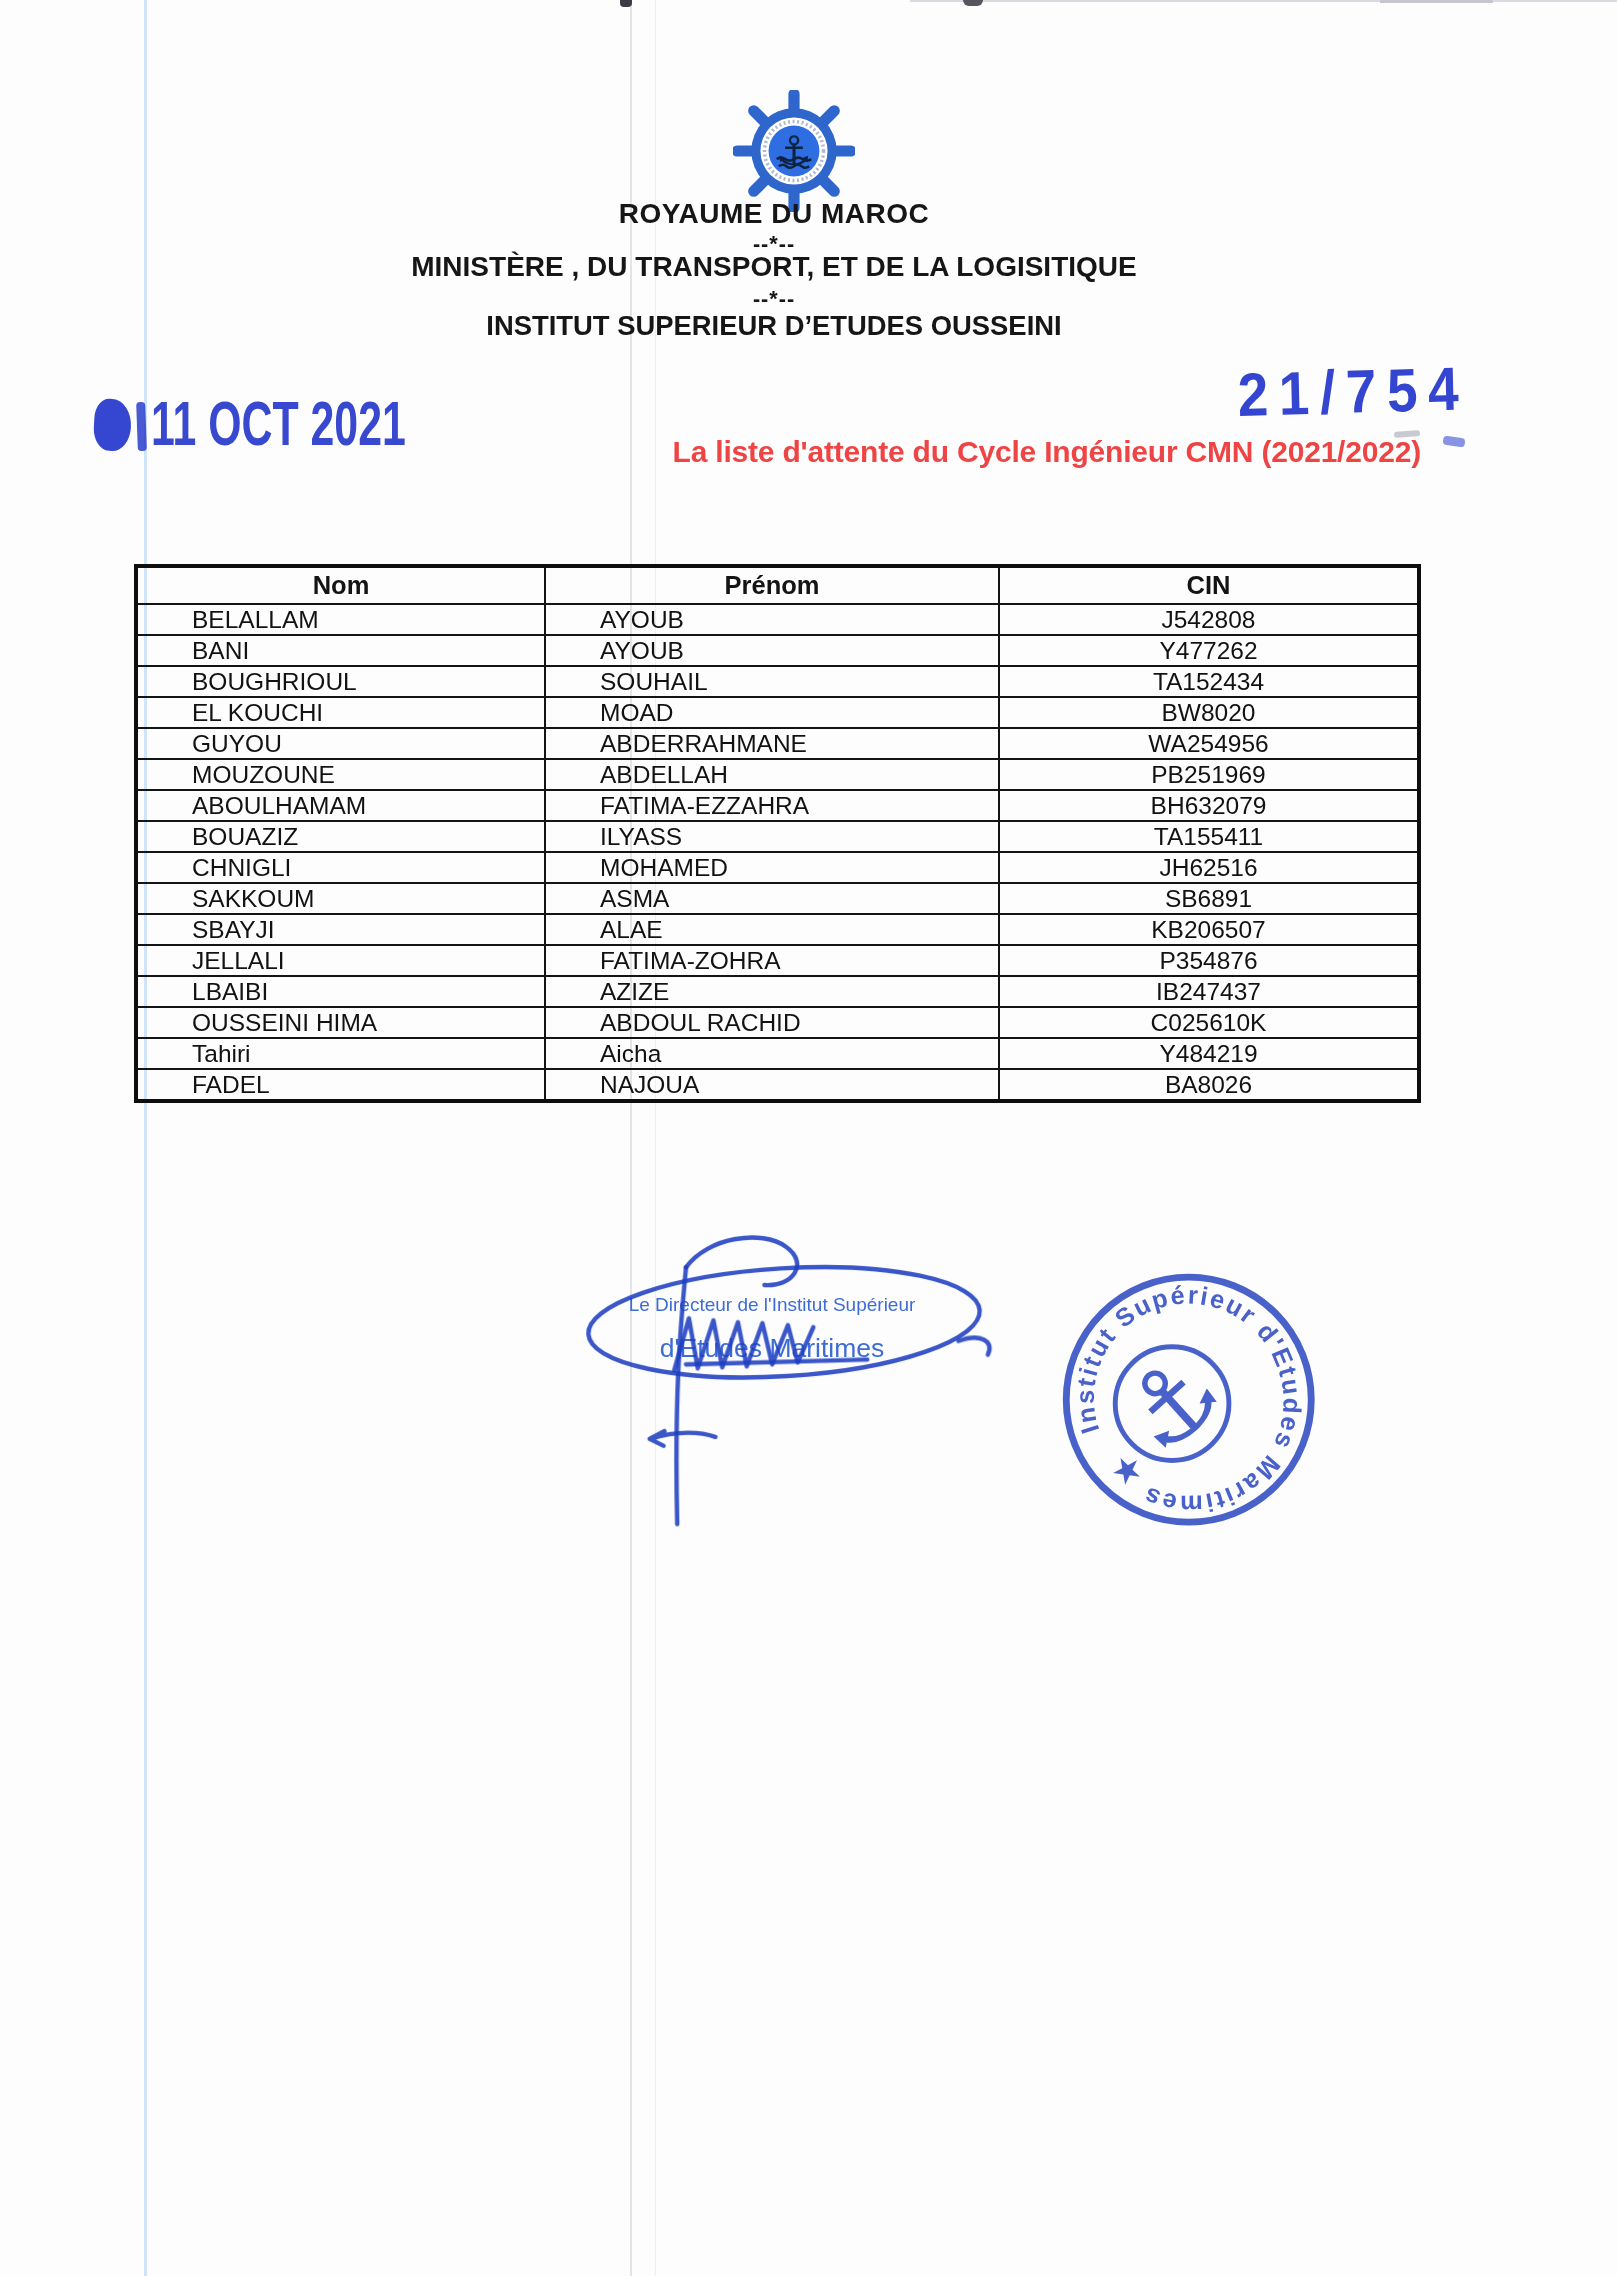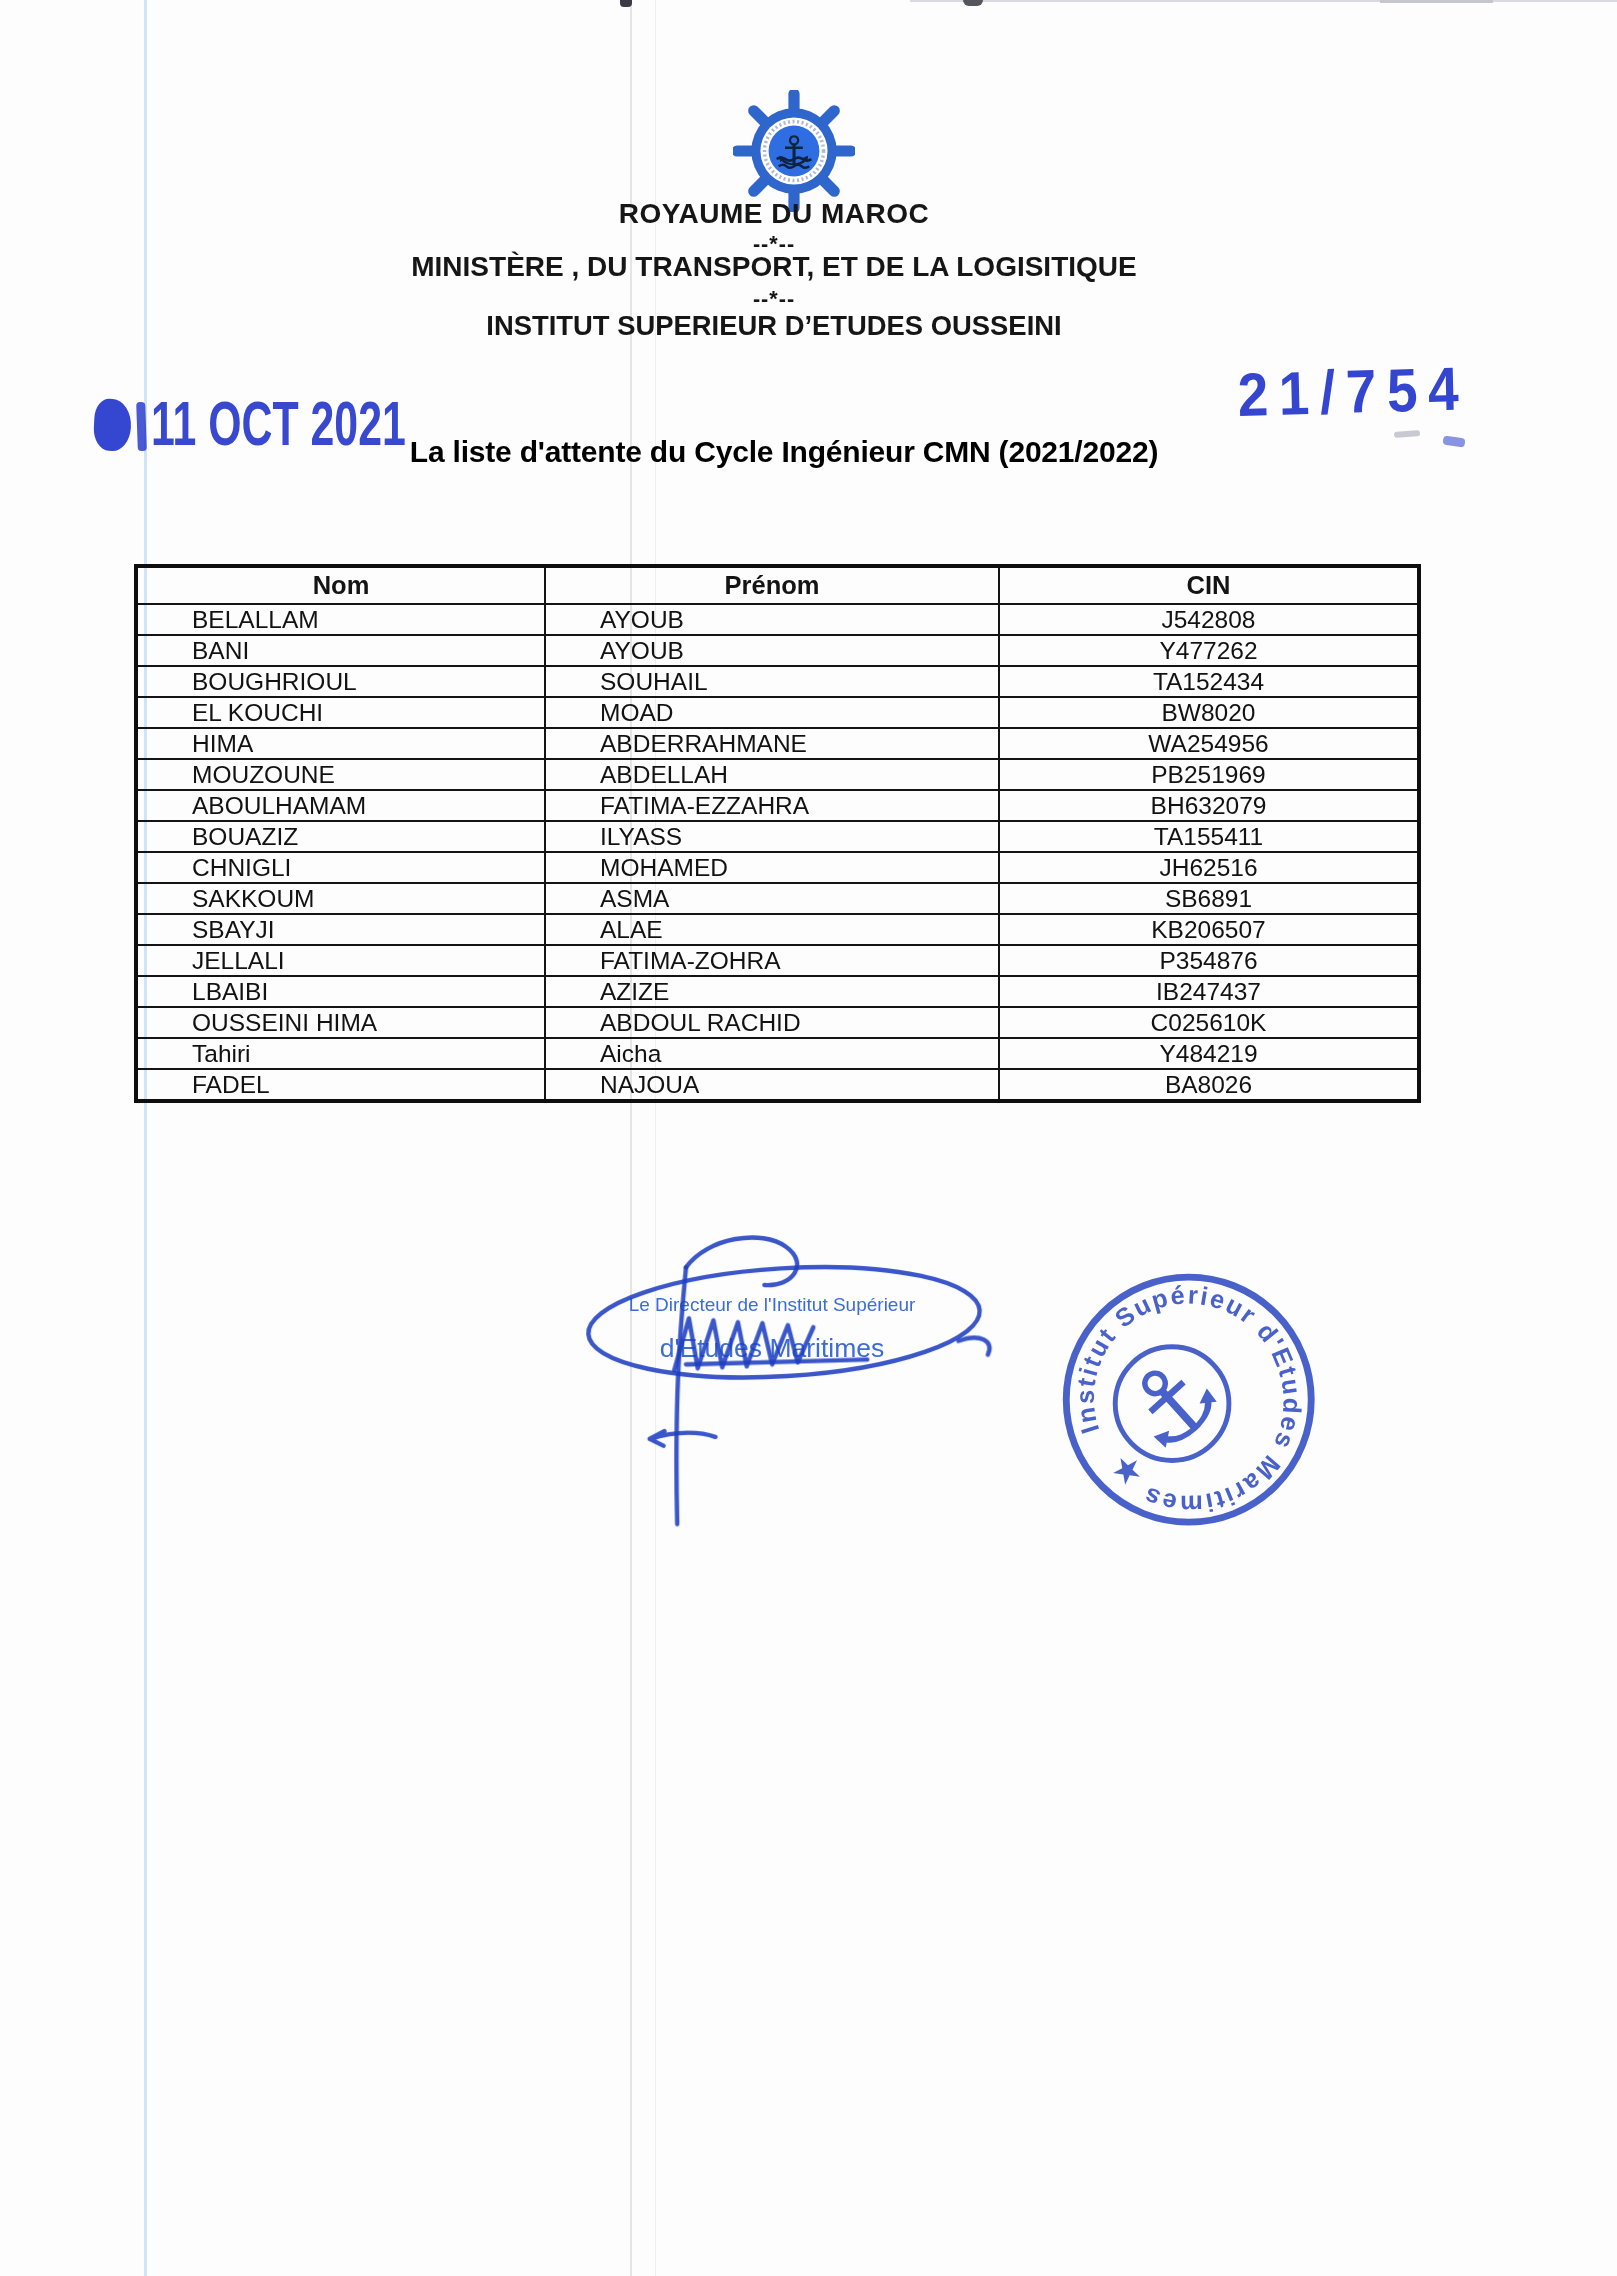--- a/index.html
+++ b/index.html
@@ -30,22 +30,22 @@
   .date-stamp .blob2{position:absolute;left:43px;top:7.8px;width:8.8px;height:49px;background:var(--stamp-blue);
       border-radius:3.9px;opacity:.85;transform:rotate(-2deg);}
   .date-stamp .txt{display:inline-block;margin-left:57px;font-size:63px;line-height:59px;font-weight:bold;
       transform:scaleX(.68);transform-origin:left top;white-space:nowrap;opacity:.93;}
   .ref-number{position:absolute;left:1237px;top:367px;font-size:61px;line-height:57px;font-weight:bold;
       color:var(--stamp-blue);letter-spacing:11.8px;transform:scaleX(.9) rotate(-1.5deg);transform-origin:left top;
       white-space:nowrap;opacity:.95;}
   .ref-speck-gray{position:absolute;left:1394px;top:431px;width:25.5px;height:5.9px;background:#c9c9d2;border-radius:2.9px;transform:rotate(-4deg);}
   .ref-speck-blue{position:absolute;left:1443px;top:437px;width:21.6px;height:8.8px;background:var(--stamp-blue);opacity:.55;border-radius:3.9px;transform:rotate(8deg);}
   
-  .doc-title{position:absolute;left:147px;top:435px;width:1274px;text-align:center;
-      font-size:30px;font-weight:bold;color:#000000;letter-spacing:-0.2px;}
+  .doc-title{position:absolute;left:147px;top:435px;width:1274px;text-align:right;
+      font-size:30px;font-weight:bold;color:#ef4444;letter-spacing:-0.2px;}
   
   .list-table{position:absolute;left:134px;top:564px;width:1282px;border-collapse:collapse;
       border:4.9px solid #0e0e0e;table-layout:fixed;}
   .list-table th{border:2.9px solid #141414;height:35px;font-size:25.5px;font-weight:bold;text-align:center;padding:0;}
   .list-table td{border:2.9px solid #141414;height:29px;font-size:24.5px;padding:0;color:#121212;}
   .list-table td.txt{text-align:left;padding-left:54px;margin-top:38px;}
   .list-table td.cin{text-align:center;}
   
   .sig-line{position:absolute;left:527px;width:490px;text-align:center;}
   .sig-line1{top:1294px;font-size:19px;color:var(--signature-blue);}
@@ -149,21 +149,21 @@
           <td class="txt">BOUGHRIOUL</td>
           <td class="txt">SOUHAIL</td>
           <td class="cin">TA152434</td>
         </tr>
         <tr>
           <td class="txt">EL KOUCHI</td>
           <td class="txt">MOAD</td>
           <td class="cin">BW8020</td>
         </tr>
         <tr>
-          <td class="txt">HIMA</td>
+          <td class="txt">GUYOU</td>
           <td class="txt">ABDERRAHMANE</td>
           <td class="cin">WA254956</td>
         </tr>
         <tr>
           <td class="txt">MOUZOUNE</td>
           <td class="txt">ABDELLAH</td>
           <td class="cin">PB251969</td>
         </tr>
         <tr>
           <td class="txt">ABOULHAMAM</td>

